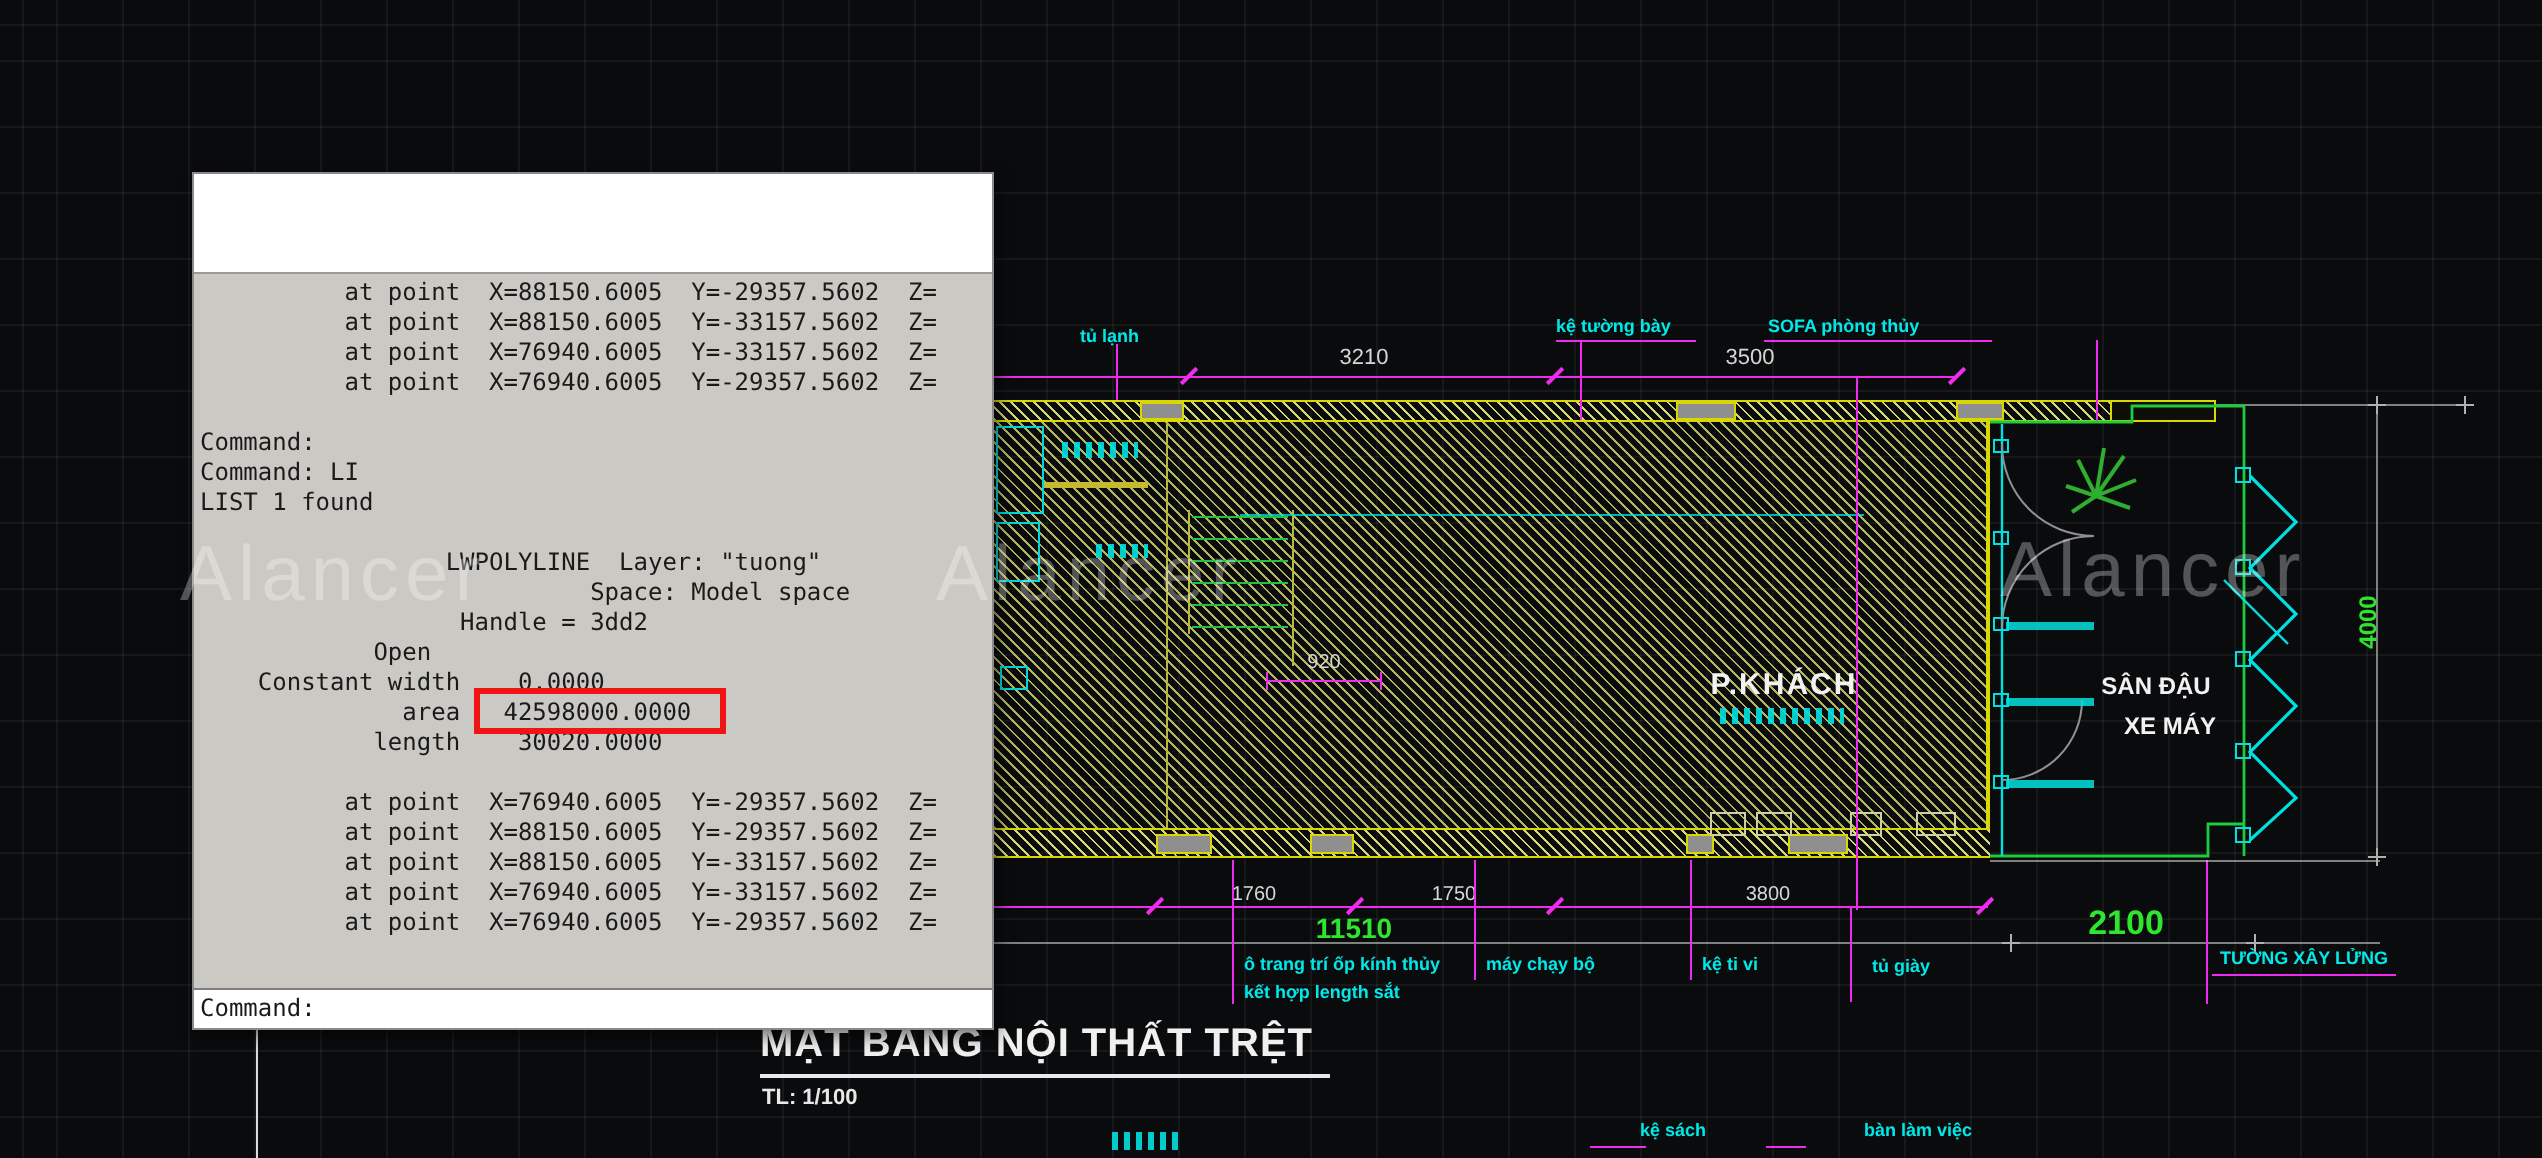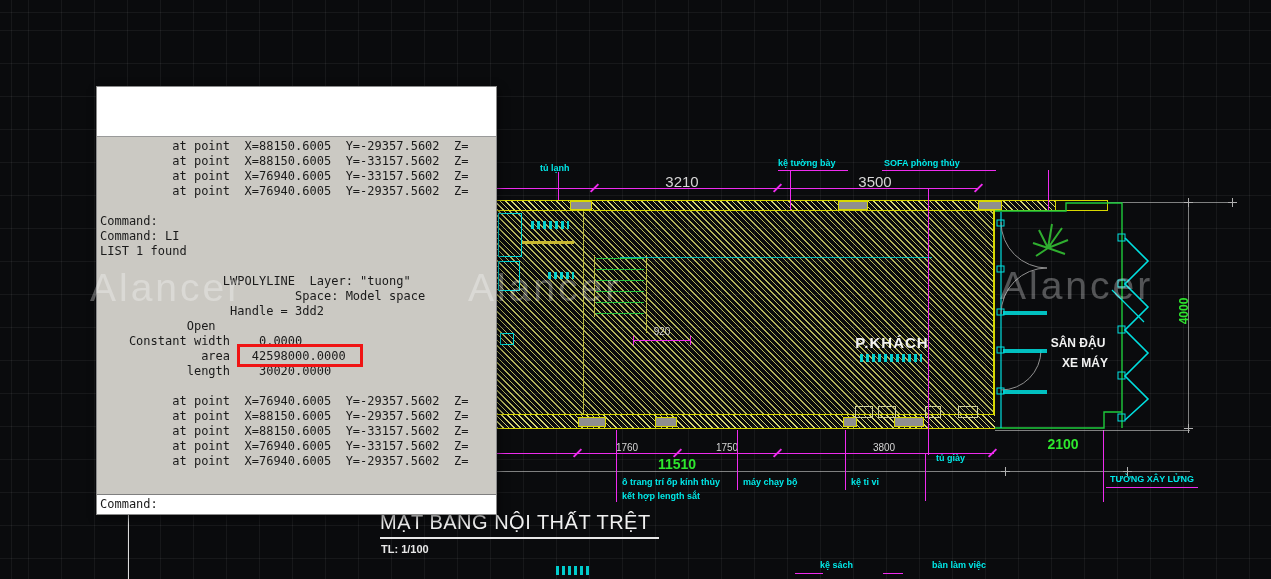--- a/index.html
+++ b/index.html
@@ -7,21 +7,21 @@
 #stage{position:relative;width:1271px;height:579px;overflow:hidden;background-color:#0a0b0d;
   font-family:"Liberation Sans",sans-serif;
   background-image:
     repeating-linear-gradient(90deg, rgba(255,255,255,.055) 0 1px, transparent 1px 33px),
     repeating-linear-gradient(0deg, rgba(255,255,255,.055) 0 1px, transparent 1px 33px);
   background-position:28px 13px;}
 .abs{position:absolute}
 .hatch{background-image:repeating-linear-gradient(45deg, rgba(225,225,120,.95) 0 1px, rgba(12,12,5,.15) 1px 4px)}
 .hatch2{background-image:repeating-linear-gradient(45deg, rgba(210,210,105,.85) 0 1px, rgba(10,10,4,.1) 1px 4px)}
 .cy{color:#00e8e8;font-size:9px;font-weight:bold;white-space:nowrap;line-height:11px}
-.dimw{color:#d6d6d6;font-size:15px;white-space:nowrap;text-align:center}
+.dimw{color:#d6d6d6;font-size:11px;white-space:nowrap;text-align:center}
 .dimg{color:#2ee62e;font-weight:bold;white-space:nowrap;text-align:center}
 .mag{background:#ee2bee}
 .gryl{background:rgba(200,200,200,.62)}
 .tick{width:11px;height:2px;background:#ee2bee;transform:rotate(-45deg)}
 .gcross{width:9px;height:9px}
 .gcross::before{content:"";position:absolute;left:4px;top:0;width:1px;height:9px;background:#b0b0b0}
 .gcross::after{content:"";position:absolute;left:0;top:4px;width:9px;height:1px;background:#b0b0b0}
 .note{background-image:repeating-linear-gradient(90deg, rgba(0,225,225,.9) 0 3px, transparent 3px 6px)}
 .wm{position:absolute;z-index:9;font-size:39px;letter-spacing:3px;color:rgba(255,255,255,.30);white-space:nowrap}
 #win{position:absolute;left:96px;top:86px;width:401px;height:429px;background:#fff;border:1px solid #8a8a8a;z-index:5;box-shadow:2px 3px 8px rgba(0,0,0,.55)}
@@ -109,50 +109,50 @@
   <div class="abs tick" style="left:672px;top:452px"></div>
   <div class="abs tick" style="left:772px;top:452px"></div>
   <div class="abs tick" style="left:987px;top:452px"></div>
   <div class="abs gryl" style="left:497px;top:471px;width:693px;height:1px"></div>
   <div class="abs gcross" style="left:1001px;top:467px"></div>
   <div class="abs gcross" style="left:1123px;top:467px"></div>
   <div class="abs dimw" style="left:597px;top:442px;width:60px;font-size:10px">1760</div>
   <div class="abs dimw" style="left:697px;top:442px;width:60px;font-size:10px">1750</div>
   <div class="abs dimw" style="left:854px;top:442px;width:60px;font-size:10px">3800</div>
   <div class="abs dimg" style="left:647px;top:456px;width:60px;font-size:14px">11510</div>
-  <div class="abs dimg" style="left:1033px;top:436px;width:60px;font-size:14px">2100</div>
+  <div class="abs dimg" style="left:1033px;top:452px;width:60px;font-size:17px">2100</div>
 
   <div class="abs mag" style="left:616px;top:430px;width:1px;height:72px"></div>
   <div class="abs mag" style="left:737px;top:430px;width:1px;height:60px"></div>
   <div class="abs mag" style="left:845px;top:430px;width:1px;height:60px"></div>
   <div class="abs mag" style="left:925px;top:453px;width:1px;height:48px"></div>
   <div class="abs mag" style="left:1103px;top:430px;width:1px;height:72px"></div>
   <div class="abs cy" style="left:622px;top:477px">ô trang trí ốp kính thủy</div>
   <div class="abs cy" style="left:622px;top:491px">kết hợp length sắt</div>
   <div class="abs cy" style="left:743px;top:477px">máy chạy bộ</div>
   <div class="abs cy" style="left:851px;top:477px">kệ ti vi</div>
-  <div class="abs cy" style="left:936px;top:453px">tủ giày</div>
+  <div class="abs cy" style="left:936px;top:478px">tủ giày</div>
   <div class="abs cy" style="left:1110px;top:474px">TƯỜNG XÂY LỬNG</div>
   <div class="abs mag" style="left:1106px;top:487px;width:92px;height:1px"></div>
 
   <div class="abs cy" style="left:820px;top:560px">kệ sách</div>
   <div class="abs cy" style="left:932px;top:560px">bàn làm việc</div>
   <div class="abs mag" style="left:795px;top:573px;width:28px;height:1px"></div>
   <div class="abs mag" style="left:883px;top:573px;width:20px;height:1px"></div>
   <div class="abs note" style="left:556px;top:566px;width:36px;height:9px"></div>
 
   <div class="abs gryl" style="left:1188px;top:200px;width:1px;height:230px"></div>
   <div class="abs gryl" style="left:1108px;top:202px;width:124px;height:1px"></div>
   <div class="abs gryl" style="left:995px;top:430px;width:195px;height:1px"></div>
   <div class="abs gcross" style="left:1184px;top:198px"></div>
   <div class="abs gcross" style="left:1184px;top:424px"></div>
   <div class="abs gcross" style="left:1228px;top:198px"></div>
   <div class="abs dimg" style="left:1162px;top:304px;width:44px;font-size:12px;transform:rotate(-90deg)">4000</div>
 
-  <div class="abs" style="left:380px;top:511px;color:#f0f0f0;font-weight:normal;font-size:20px;letter-spacing:.5px;border-bottom:2px solid #e8e8e8;padding:0 8px 3px 0">MẶT BẰNG NỘI THẤT TRỆT</div>
+  <div class="abs" style="left:380px;top:511px;color:#f0f0f0;font-weight:bold;font-size:20px;letter-spacing:.5px;border-bottom:2px solid #e8e8e8;padding:0 8px 3px 0">MẶT BẰNG NỘI THẤT TRỆT</div>
   <div class="abs" style="left:381px;top:543px;color:#e8e8e8;font-weight:bold;font-size:11px">TL: 1/100</div>
 
   <div class="abs" style="left:128px;top:515px;width:1px;height:64px;background:#dcdcdc"></div>
 
   <svg class="overlay" width="1271" height="579" viewBox="0 0 1271 579">
 
     <g stroke="#1ecb3c" stroke-width="1.4" fill="none">
       <path d="M995,211 H1066 V203 H1122 V428 M1122,412 H1104 V428 H995"></path>
     </g>
 

